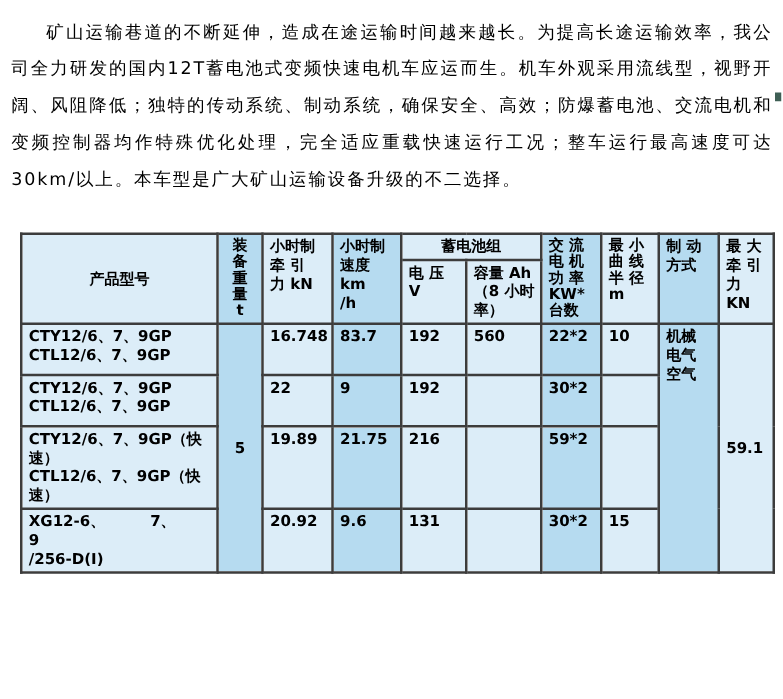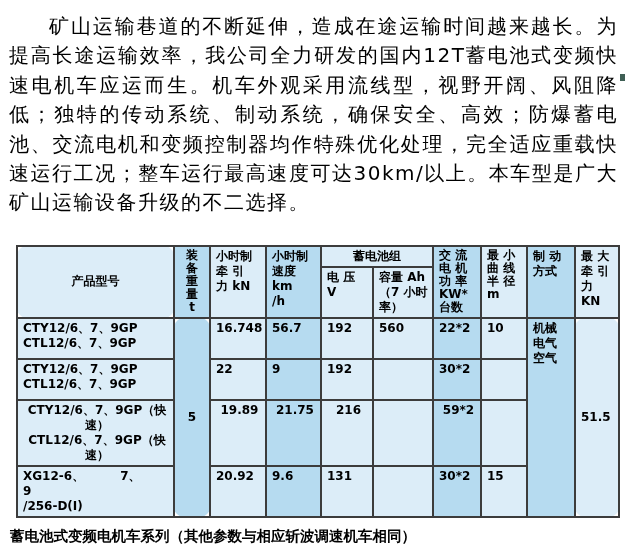--- a/index.html
+++ b/index.html
@@ -3,48 +3,48 @@
 <meta charset="utf-8">
 <style>
   html,body{margin:0;padding:0;}
   body{
     width:626px;height:559px;background:#ffffff;color:#000;
     font-family:"Liberation Sans",sans-serif;position:relative;overflow:hidden;
   }
   
   .intro{
     margin:0;padding:12px 8px 0 9px;
-    font-size:20px;line-height:29.4px;letter-spacing:1.5px;
+    font-size:14px;line-height:29.4px;letter-spacing:1.5px;
     text-align:justify;text-indent:2em;font-weight:500;
     font-family:"DejaVu Sans",sans-serif;
   }
   
   table.spec{
     margin:27px 0 0 16px;border-collapse:collapse;table-layout:fixed;
     width:602px;font-size:12px;font-weight:bold;
     font-family:"DejaVu Sans",sans-serif;
   }
   table.spec td{
     border:2px solid #3c3c3c;
     padding:2px 2px 2px 5px;
     vertical-align:top;
     white-space:pre-line;
     line-height:15px;
     overflow:hidden;
   }
   .light{background:#dcedf8;}
   .med{background:#b6dbf0;}
-  .vmid{vertical-align:middle !important;border-radius:10px;}
+  .vmid{vertical-align:middle !important;}
   .hcenter{text-align:center;padding-left:2px !important;}
   .tight{line-height:13px !important;}
   tr.trh1{height:20px;}
   tr.trh2{height:49px;}
   tr.tr1{height:41px;}
   tr.tr2{height:41px;}
-  tr.tr3{height:36px;text-align:center;}
+  tr.tr3{height:36px;}
   tr.tr4{height:33px;}
   
   .notes{
     margin:9px 0 0 10px;font-size:14.5px;font-weight:bold;line-height:19px;
     font-family:"DejaVu Sans",sans-serif;
   }
   .notes p{margin:0;}
   .legend-line{white-space:pre;}
   
   .edge-mark{position:absolute;right:1px;top:74px;width:5px;height:7px;background:#3f5f55;}
@@ -94,37 +94,37 @@
     <td rowspan="2" class="med">制 动
 方式</td>
     <td rowspan="2" class="light">最 大
 牵 引
 力 KN</td>
   </tr>
   <tr class="trh2">
     <td class="light">电 压
 V</td>
     <td class="light">容量 Ah
-（7 小时
+（8 小时
 率）</td>
   </tr>
   <tr class="tr1">
     <td class="light">CTY12/6、7、9GP
 CTL12/6、7、9GP</td>
     <td rowspan="4" class="med vmid hcenter">5</td>
     <td class="light">16.748</td>
-    <td class="med">56.7</td>
+    <td class="med">83.7</td>
     <td class="light">192</td>
     <td class="light">560</td>
     <td class="med">22*2</td>
     <td class="light">10</td>
     <td rowspan="4" class="med">机械
 电气
 空气</td>
-    <td rowspan="4" class="light vmid">51.5</td>
+    <td rowspan="4" class="light vmid">59.1</td>
   </tr>
   <tr class="tr2">
     <td class="light">CTY12/6、7、9GP
 CTL12/6、7、9GP</td>
     <td class="light">22</td>
     <td class="med">9</td>
     <td class="light">192</td>
     <td class="light"></td>
     <td class="med">30*2</td>
     <td class="light"></td>
@@ -146,20 +146,19 @@
     <td class="med">9.6</td>
     <td class="light">131</td>
     <td class="light"></td>
     <td class="med">30*2</td>
     <td class="light">15</td>
   </tr>
 </tbody>
   </table>
 
 <div class="notes">
-  <p>蓄电池式变频电机车系列（其他参数与相应斩波调速机车相同）</p>
   <p class="legend-line">
     
   </p>
 
 </div>
 
 <div class="edge-mark"></div>
 
 </body></html>

